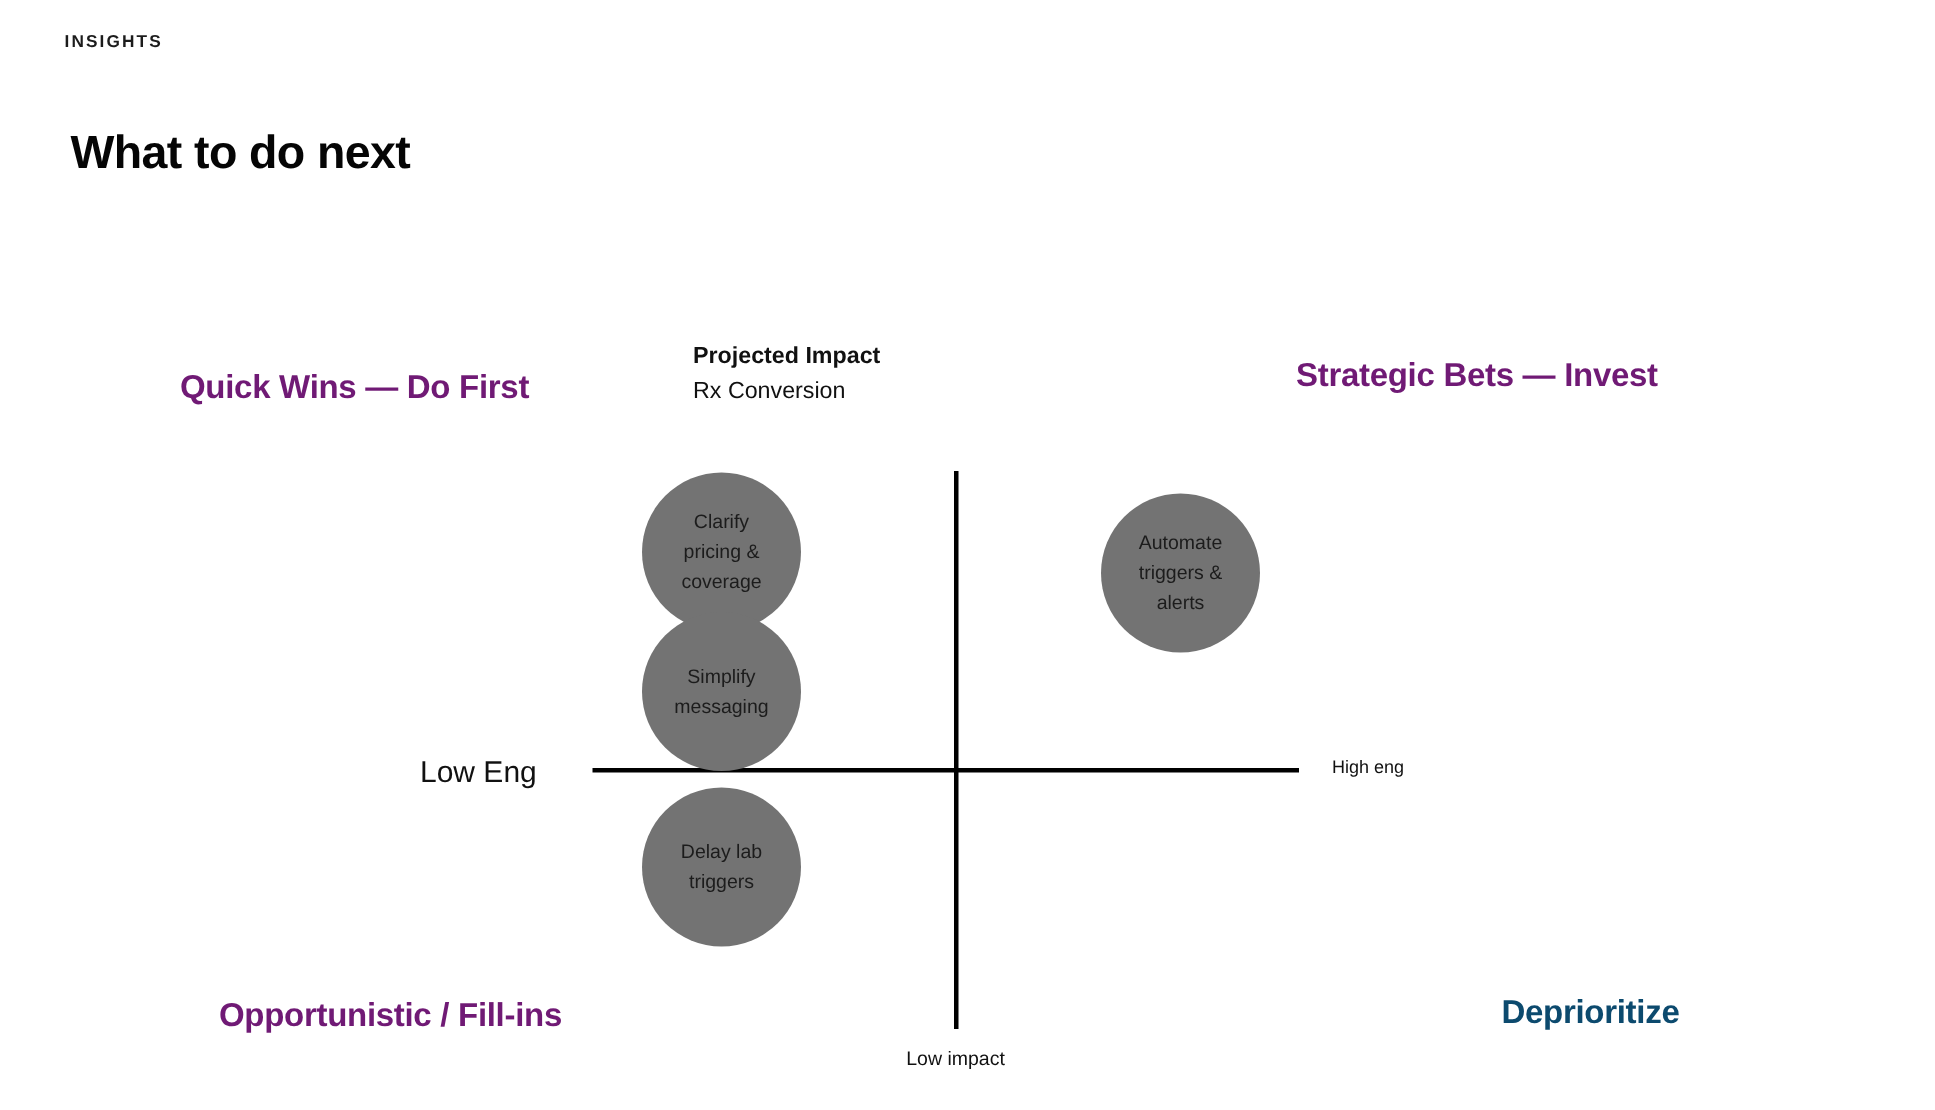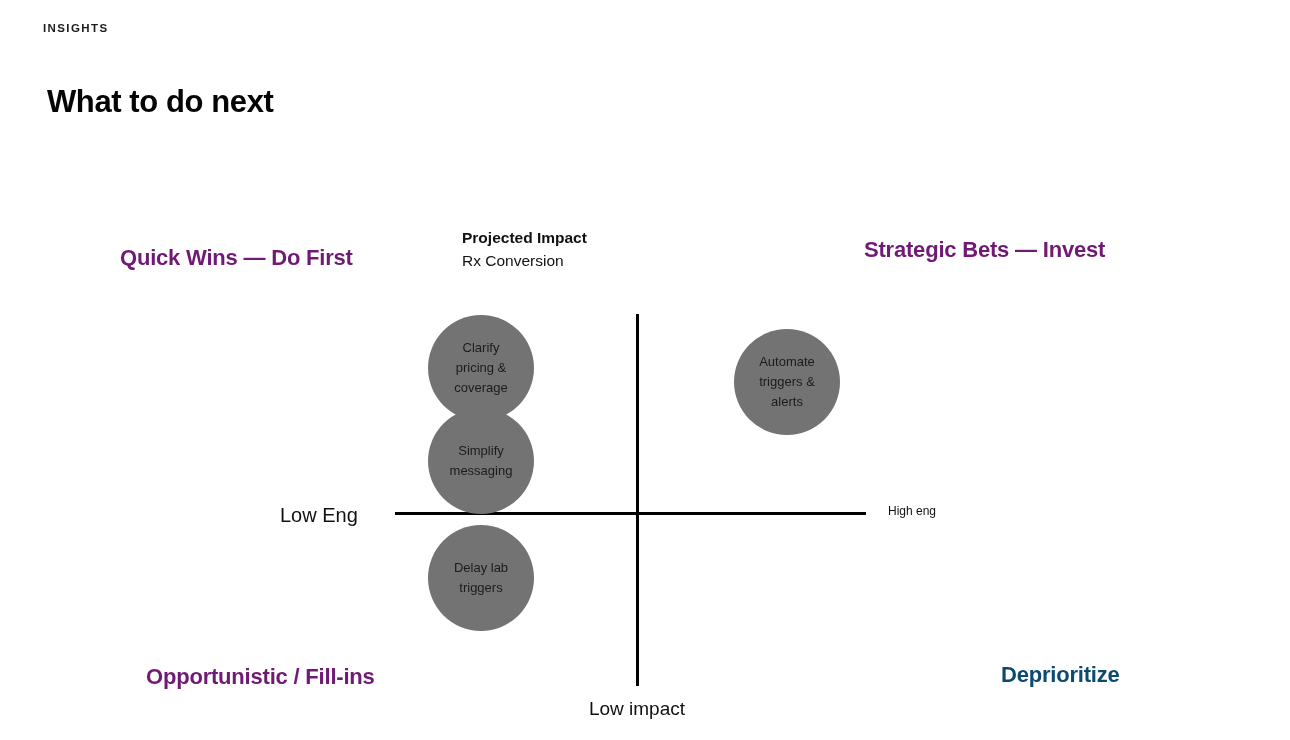--- a/index.html
+++ b/index.html
@@ -104,21 +104,21 @@
     font-size: 12px;
     color: #111;
     white-space: nowrap;
   }
   .axis-bottom {
     position: absolute;
     left: 562px;
     top: 698px;
     width: 150px;
     text-align: center;
-    font-size: 19px;
+    font-size: 13px;
     color: #111;
   }
 
   .bubble {
     position: absolute;
     width: 106px;
     height: 106px;
     border-radius: 50%;
     background: #737373;
     display: flex;

